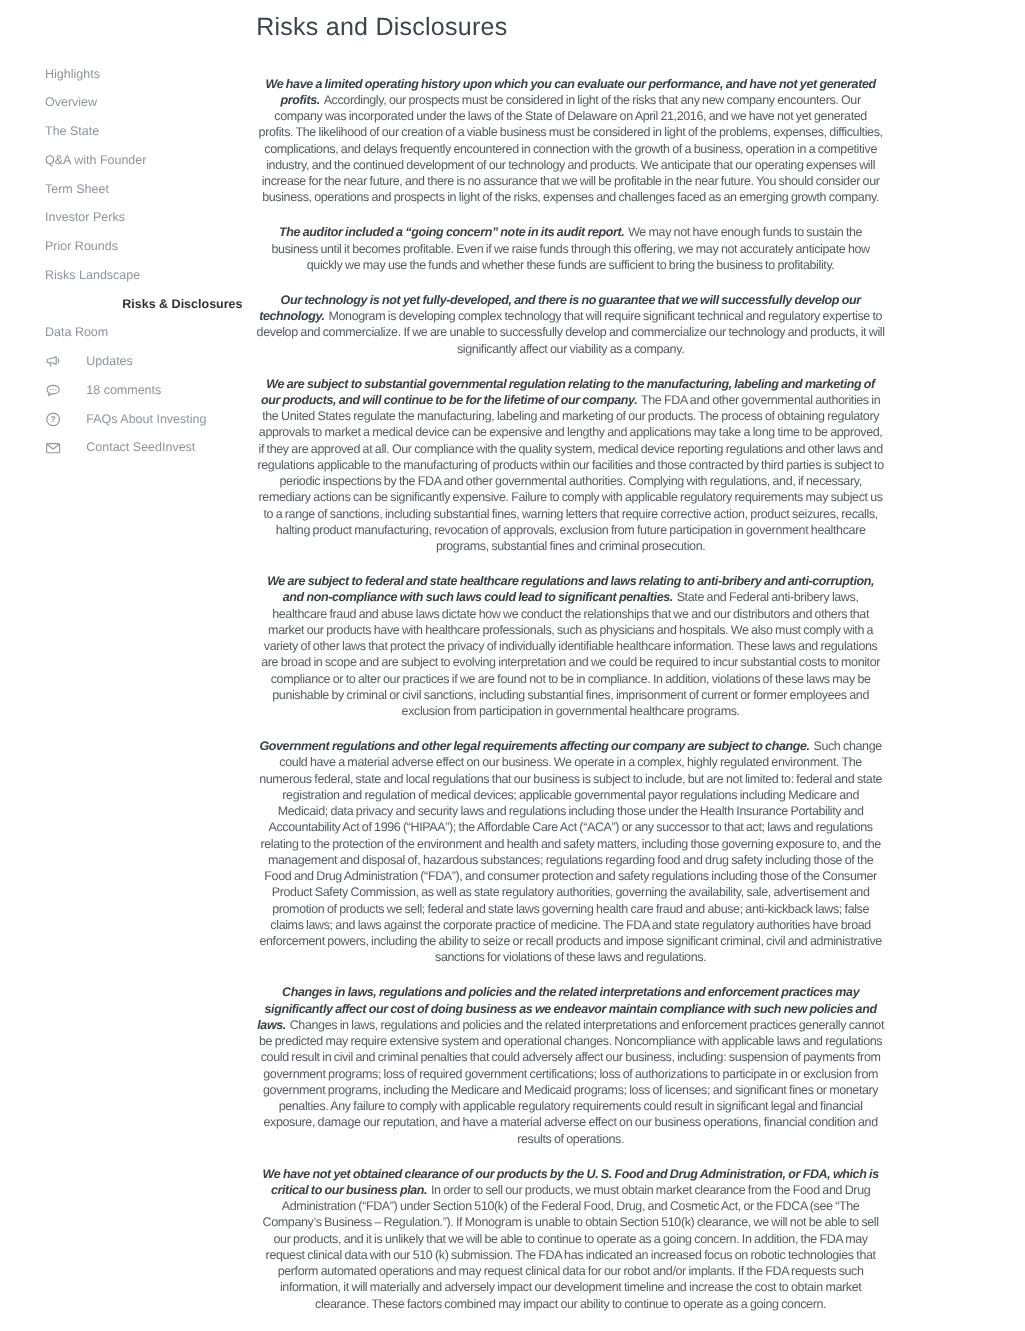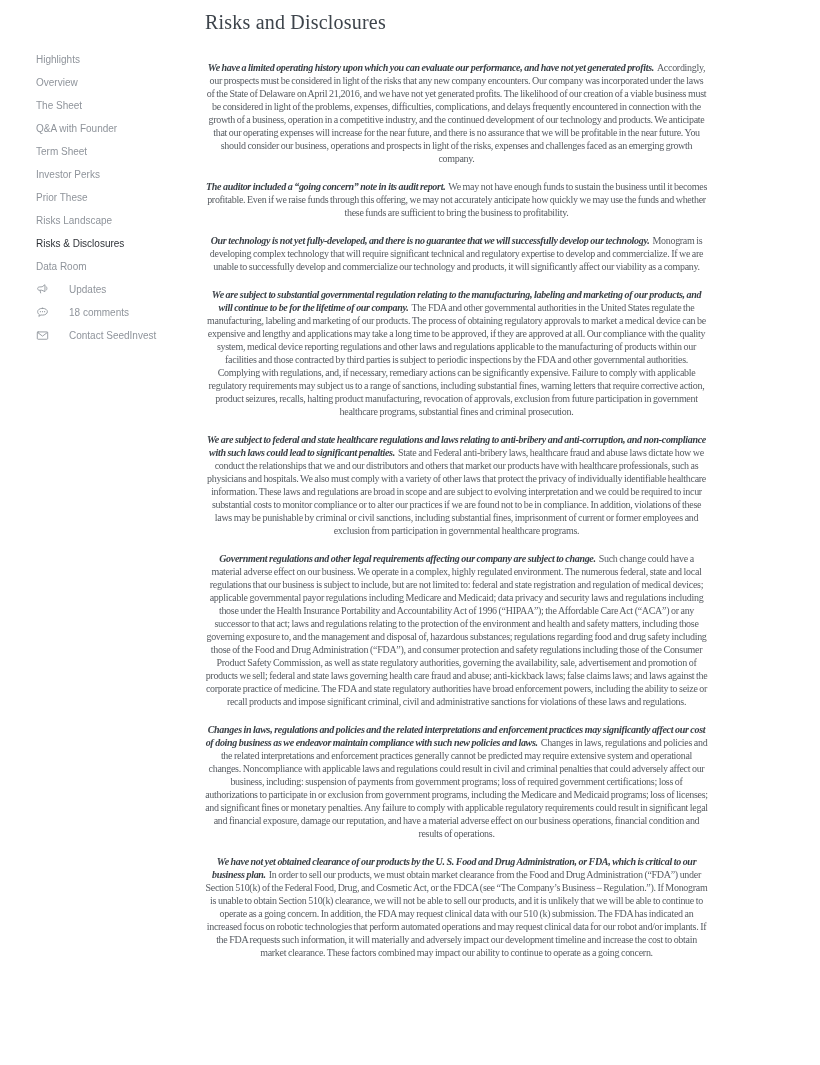--- a/index.html
+++ b/index.html
@@ -8,57 +8,57 @@
     width:820px; height:1065px; position:relative; overflow:hidden;
     font-family:"Liberation Sans", sans-serif;
   }
   
   .sidebar { position:absolute; left:36px; top:14px; width:158px;margin-top:34px; }
   .nav-list, .tool-list { list-style:none; }
   .nav-item {
     font-size:10px; line-height:23px; height:23px; color:#8f949b;
     white-space:nowrap; cursor:pointer;
   }
-  .nav-item.active { color:#2e3237; font-weight:normal; }
+  .nav-item.active { color:#2e3237; font-weight:bold;text-align:right; }
   .tool-item {
     display:flex; align-items:center; height:23px; gap:20px;
     font-size:10px; color:#8f949b; white-space:nowrap; cursor:pointer;
   }
   .icon { display:inline-flex; flex:0 0 auto; }
   .icon svg { width:13px; height:13px; display:block; stroke:#8f949b; fill:none;
     stroke-width:1.1; stroke-linecap:round; stroke-linejoin:round; }
   .icon svg .dot { fill:#8f949b; stroke:none; }
   .icon svg text { fill:#8f949b; stroke:none; font-family:"Liberation Sans", sans-serif; font-weight:bold; }
   
-  .content { position:absolute; left:205px; top:11px; width:503px;font-family:Liberation Serif, serif; }
+  .content { position:absolute; left:205px; top:11px; width:503px; }
   h1.page-title {
     font-size:20px; font-weight:400; color:#3d444b; letter-spacing:.2px;
     margin:0 0 27px 0;
   }
   .para {
     font-size:10px; line-height:13px; color:#565b61;
     letter-spacing:-0.3px; word-spacing:-0.4px;
     margin:0 0 15px 0; text-align:center;
   }
   .lead {
     font-weight:bold; font-style:italic; color:#3a4046; margin-right:3px;
   }
 </style>
 </head>
 <body>
 
 <nav class="sidebar">
   <ul class="nav-list">
     <li class="nav-item">Highlights</li>
     <li class="nav-item">Overview</li>
-    <li class="nav-item">The Sheet</li>
+    <li class="nav-item">The State</li>
     <li class="nav-item">Q&amp;A with Founder</li>
     <li class="nav-item">Term Sheet</li>
     <li class="nav-item">Investor Perks</li>
-    <li class="nav-item">Prior These</li>
+    <li class="nav-item">Prior Rounds</li>
     <li class="nav-item">Risks Landscape</li>
     <li class="nav-item active">Risks &amp; Disclosures</li>
     <li class="nav-item">Data Room</li>
   </ul>
   <ul class="tool-list">
     <li class="tool-item">
       <span class="icon">
         <svg viewBox="0 0 16 16">
             <path d="M11 2.6 L11 10.6 L7.1 8.9 L4 8.9 C2.9 8.9 2 8 2 6.9 C2 5.8 2.9 4.9 4 4.9 L7.1 4.7 Z"></path>
             <path d="M5 9.2 L5.7 12.2"></path>
@@ -70,20 +70,29 @@
     <li class="tool-item">
       <span class="icon">
         <svg viewBox="0 0 16 16">
             <path d="M8 2.8 C11.4 2.8 14 4.6 14 7 C14 9.4 11.4 11.2 8 11.2 C7.3 11.2 6.7 11.1 6.1 11 L3.5 12.8 L4.1 10.5 C2.8 9.7 2 8.4 2 7 C2 4.6 4.6 2.8 8 2.8 Z"></path>
             <circle class="dot" cx="5.4" cy="7" r="0.7"></circle>
             <circle class="dot" cx="8" cy="7" r="0.7"></circle>
             <circle class="dot" cx="10.6" cy="7" r="0.7"></circle>
           </svg>
       </span>
       <span class="tool-label">18 comments</span>
+    </li>
+    <li class="tool-item">
+      <span class="icon">
+        <svg viewBox="0 0 16 16">
+            <circle cx="8" cy="8" r="6.2"></circle>
+            <text x="8" y="11" text-anchor="middle" font-size="8.5">?</text>
+          </svg>
+      </span>
+      <span class="tool-label">FAQs About Investing</span>
     </li>
     <li class="tool-item">
       <span class="icon">
         <svg viewBox="0 0 16 16">
             <rect x="1.6" y="3.6" width="12.8" height="9" rx="1"></rect>
             <path d="M2.2 4.4 L8 8.8 L13.8 4.4"></path>
           </svg>
       </span>
       <span class="tool-label">Contact SeedInvest</span>
     </li>

